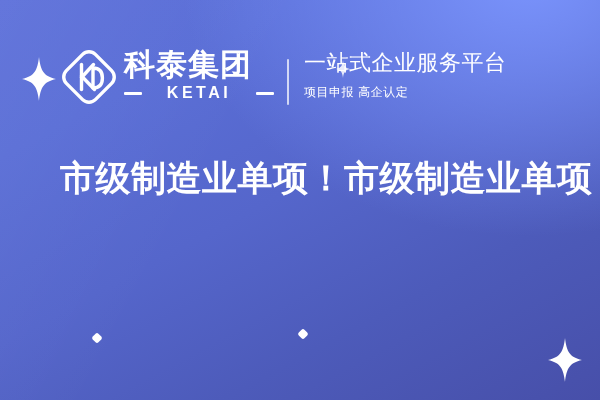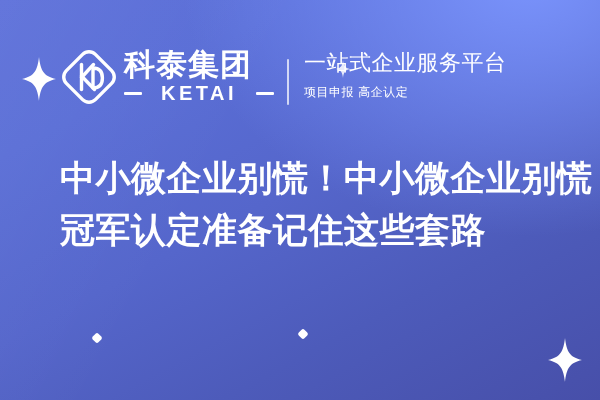--- a/index.html
+++ b/index.html
@@ -83,21 +83,21 @@
   }
   .brand-rule {
     flex: 0 0 18px;
     height: 3px;
     background: #ffffff;
     border-radius: 1px;
   }
   .brand-en {
     flex: 1 1 auto;
     text-align: center;
-    font-size: 20px;
+    font-size: 16px;
     line-height: 18px;
     font-weight: 700;
     letter-spacing: 3.5px;
     color: #ffffff;
     white-space: nowrap;
     font-family: "Liberation Sans", sans-serif;
   }
 
   .divider {
     position: absolute;
@@ -205,22 +205,21 @@
 
     <div class="divider"></div>
 
     <div class="tagline-block">
       <span class="tagline-main">一站式企业服务平台</span>
       <span class="tagline-sub">项目申报 高企认定</span>
     </div>
   </div>
 
   <div class="headline">
-    <span class="headline-line">中小微企业别慌！中小微企业别慌</span>
-    <span class="headline-line">冠军认定准备记住这些套路</span>
+    <span class="headline-line">市级制造业单项！市级制造业单项</span>
   </div>
 
   <div class="diamond-dot" style="left:93px; top:334px; width:8px; height:8px;"></div>
 
   <div class="diamond-dot" style="left:299px; top:330px; width:8px; height:8px;"></div>
 
   <svg class="spark" style="left:548px; top:338px; width:34px; height:44px;" viewBox="0 0 34 44">
     <path d="M17 0 C18.6 13.4 21.6 19.3 34 22 C21.6 24.7 18.6 30.6 17 44 C15.4 30.6 12.4 24.7 0 22 C12.4 19.3 15.4 13.4 17 0 Z" fill="#ffffff"></path>
   </svg>
 

